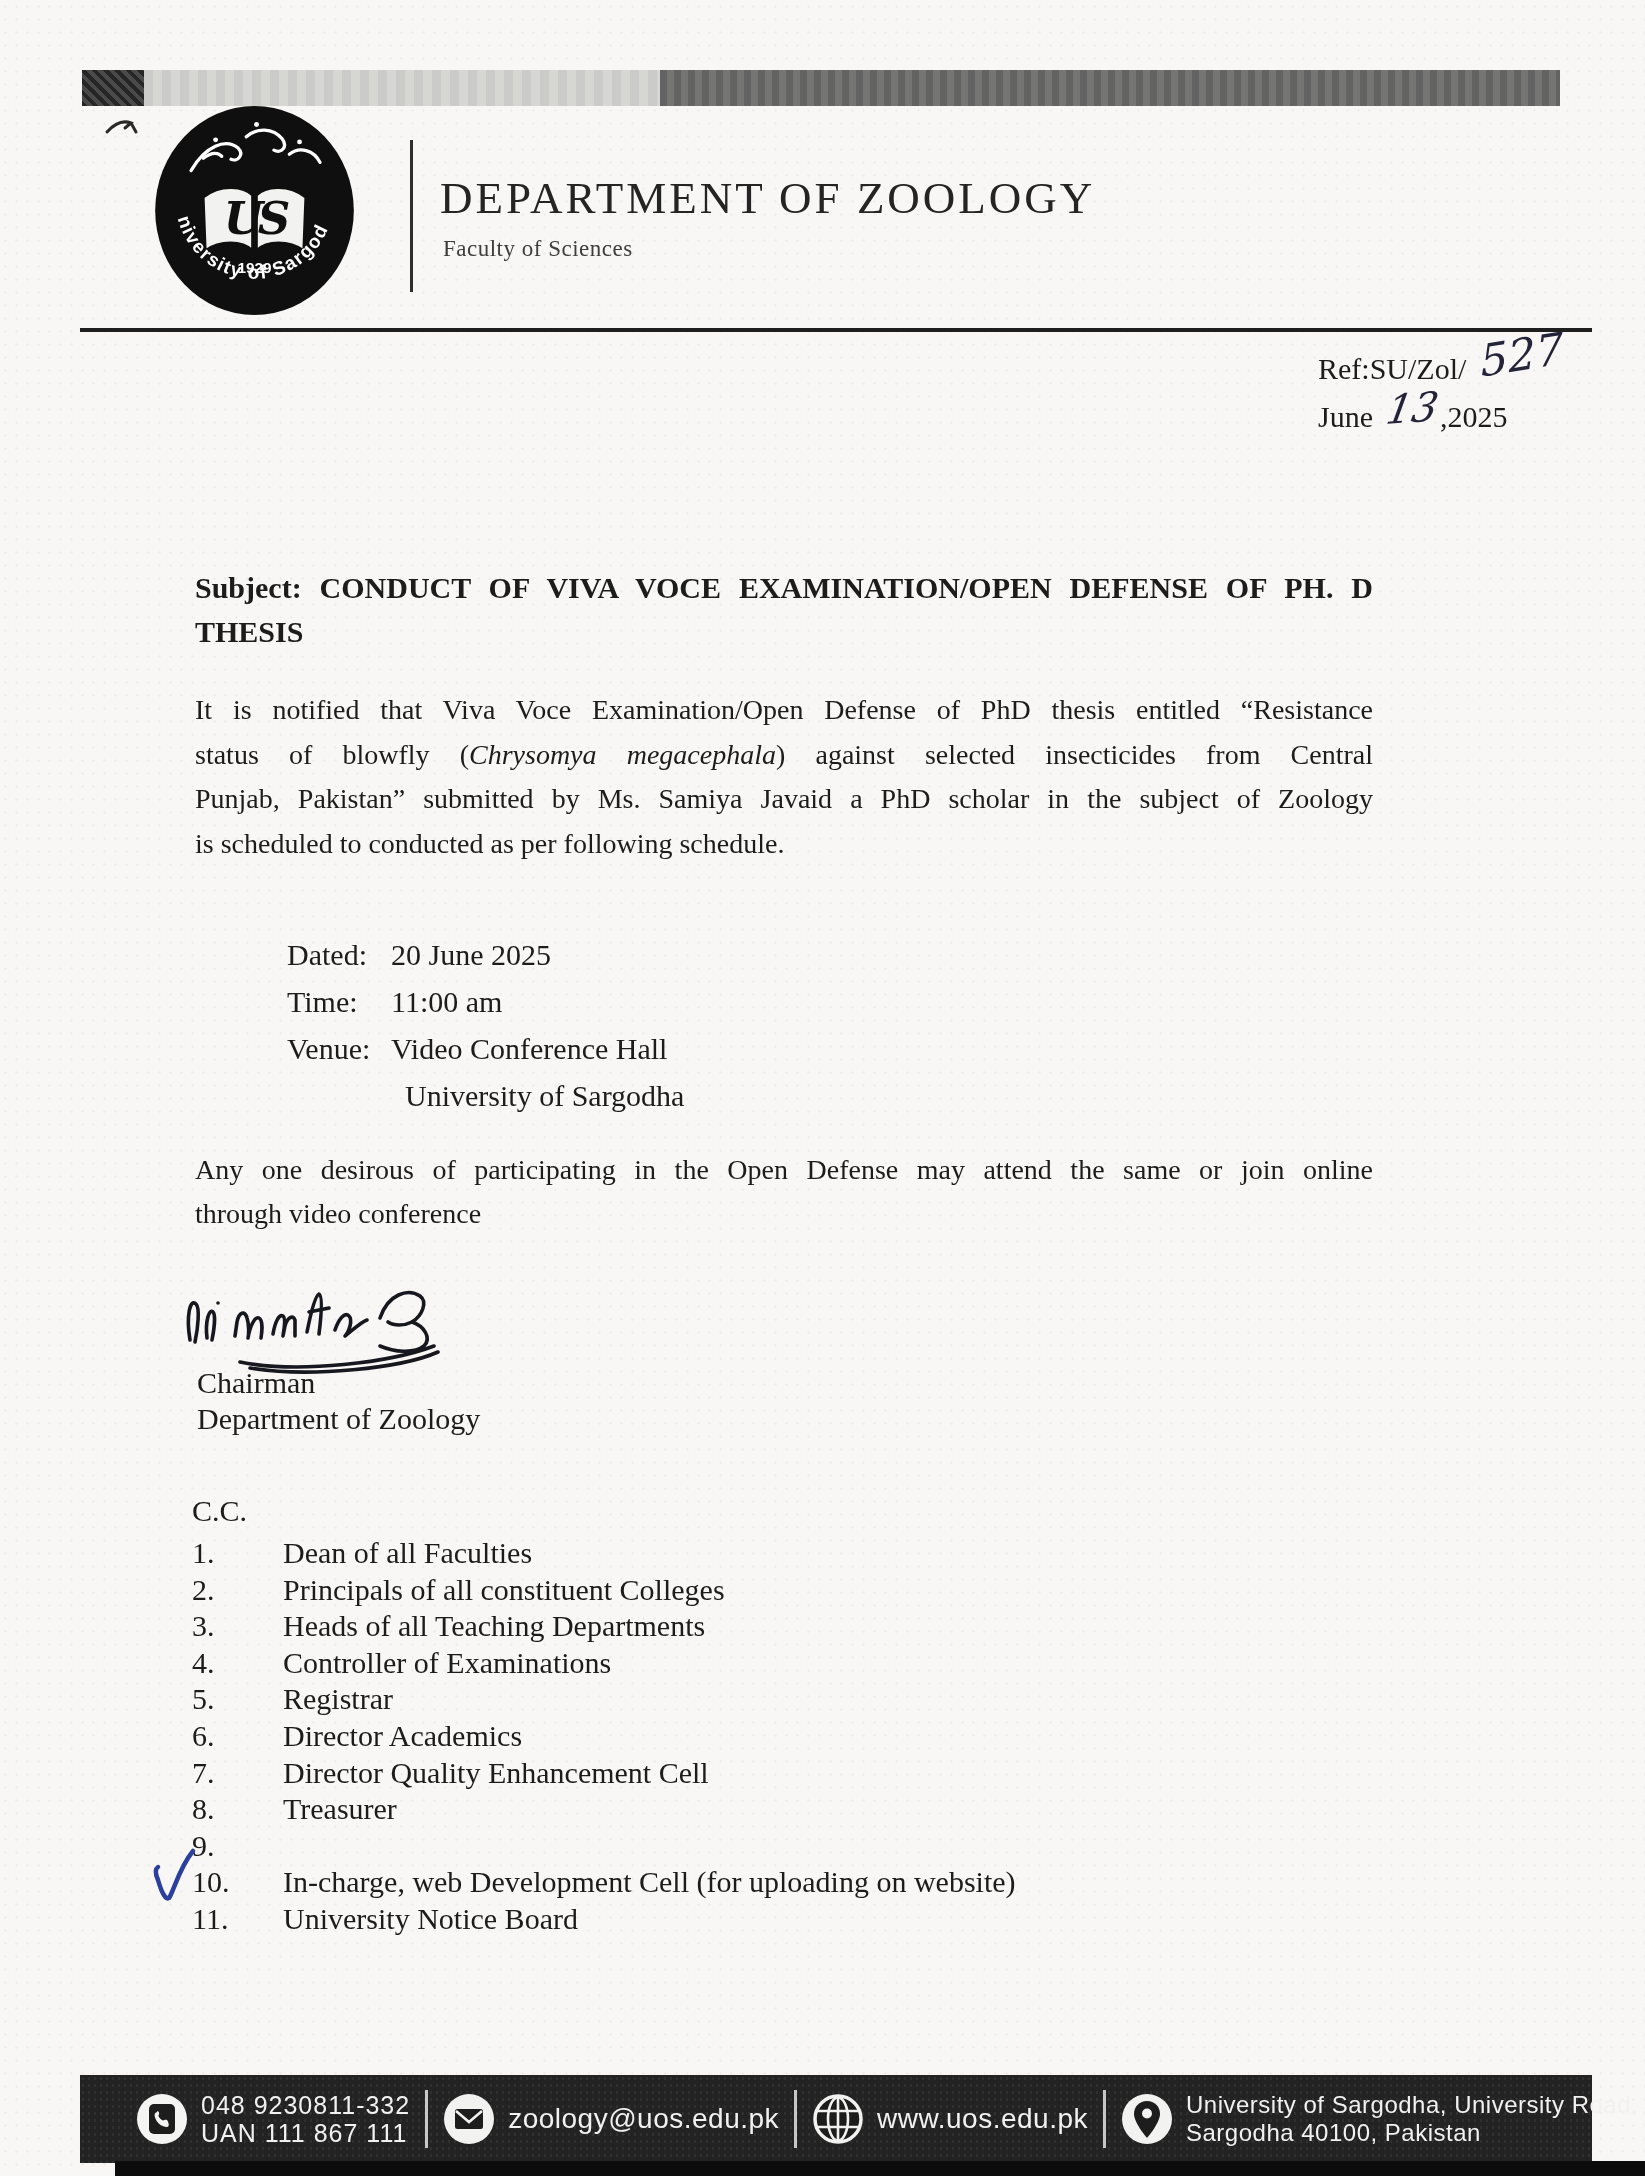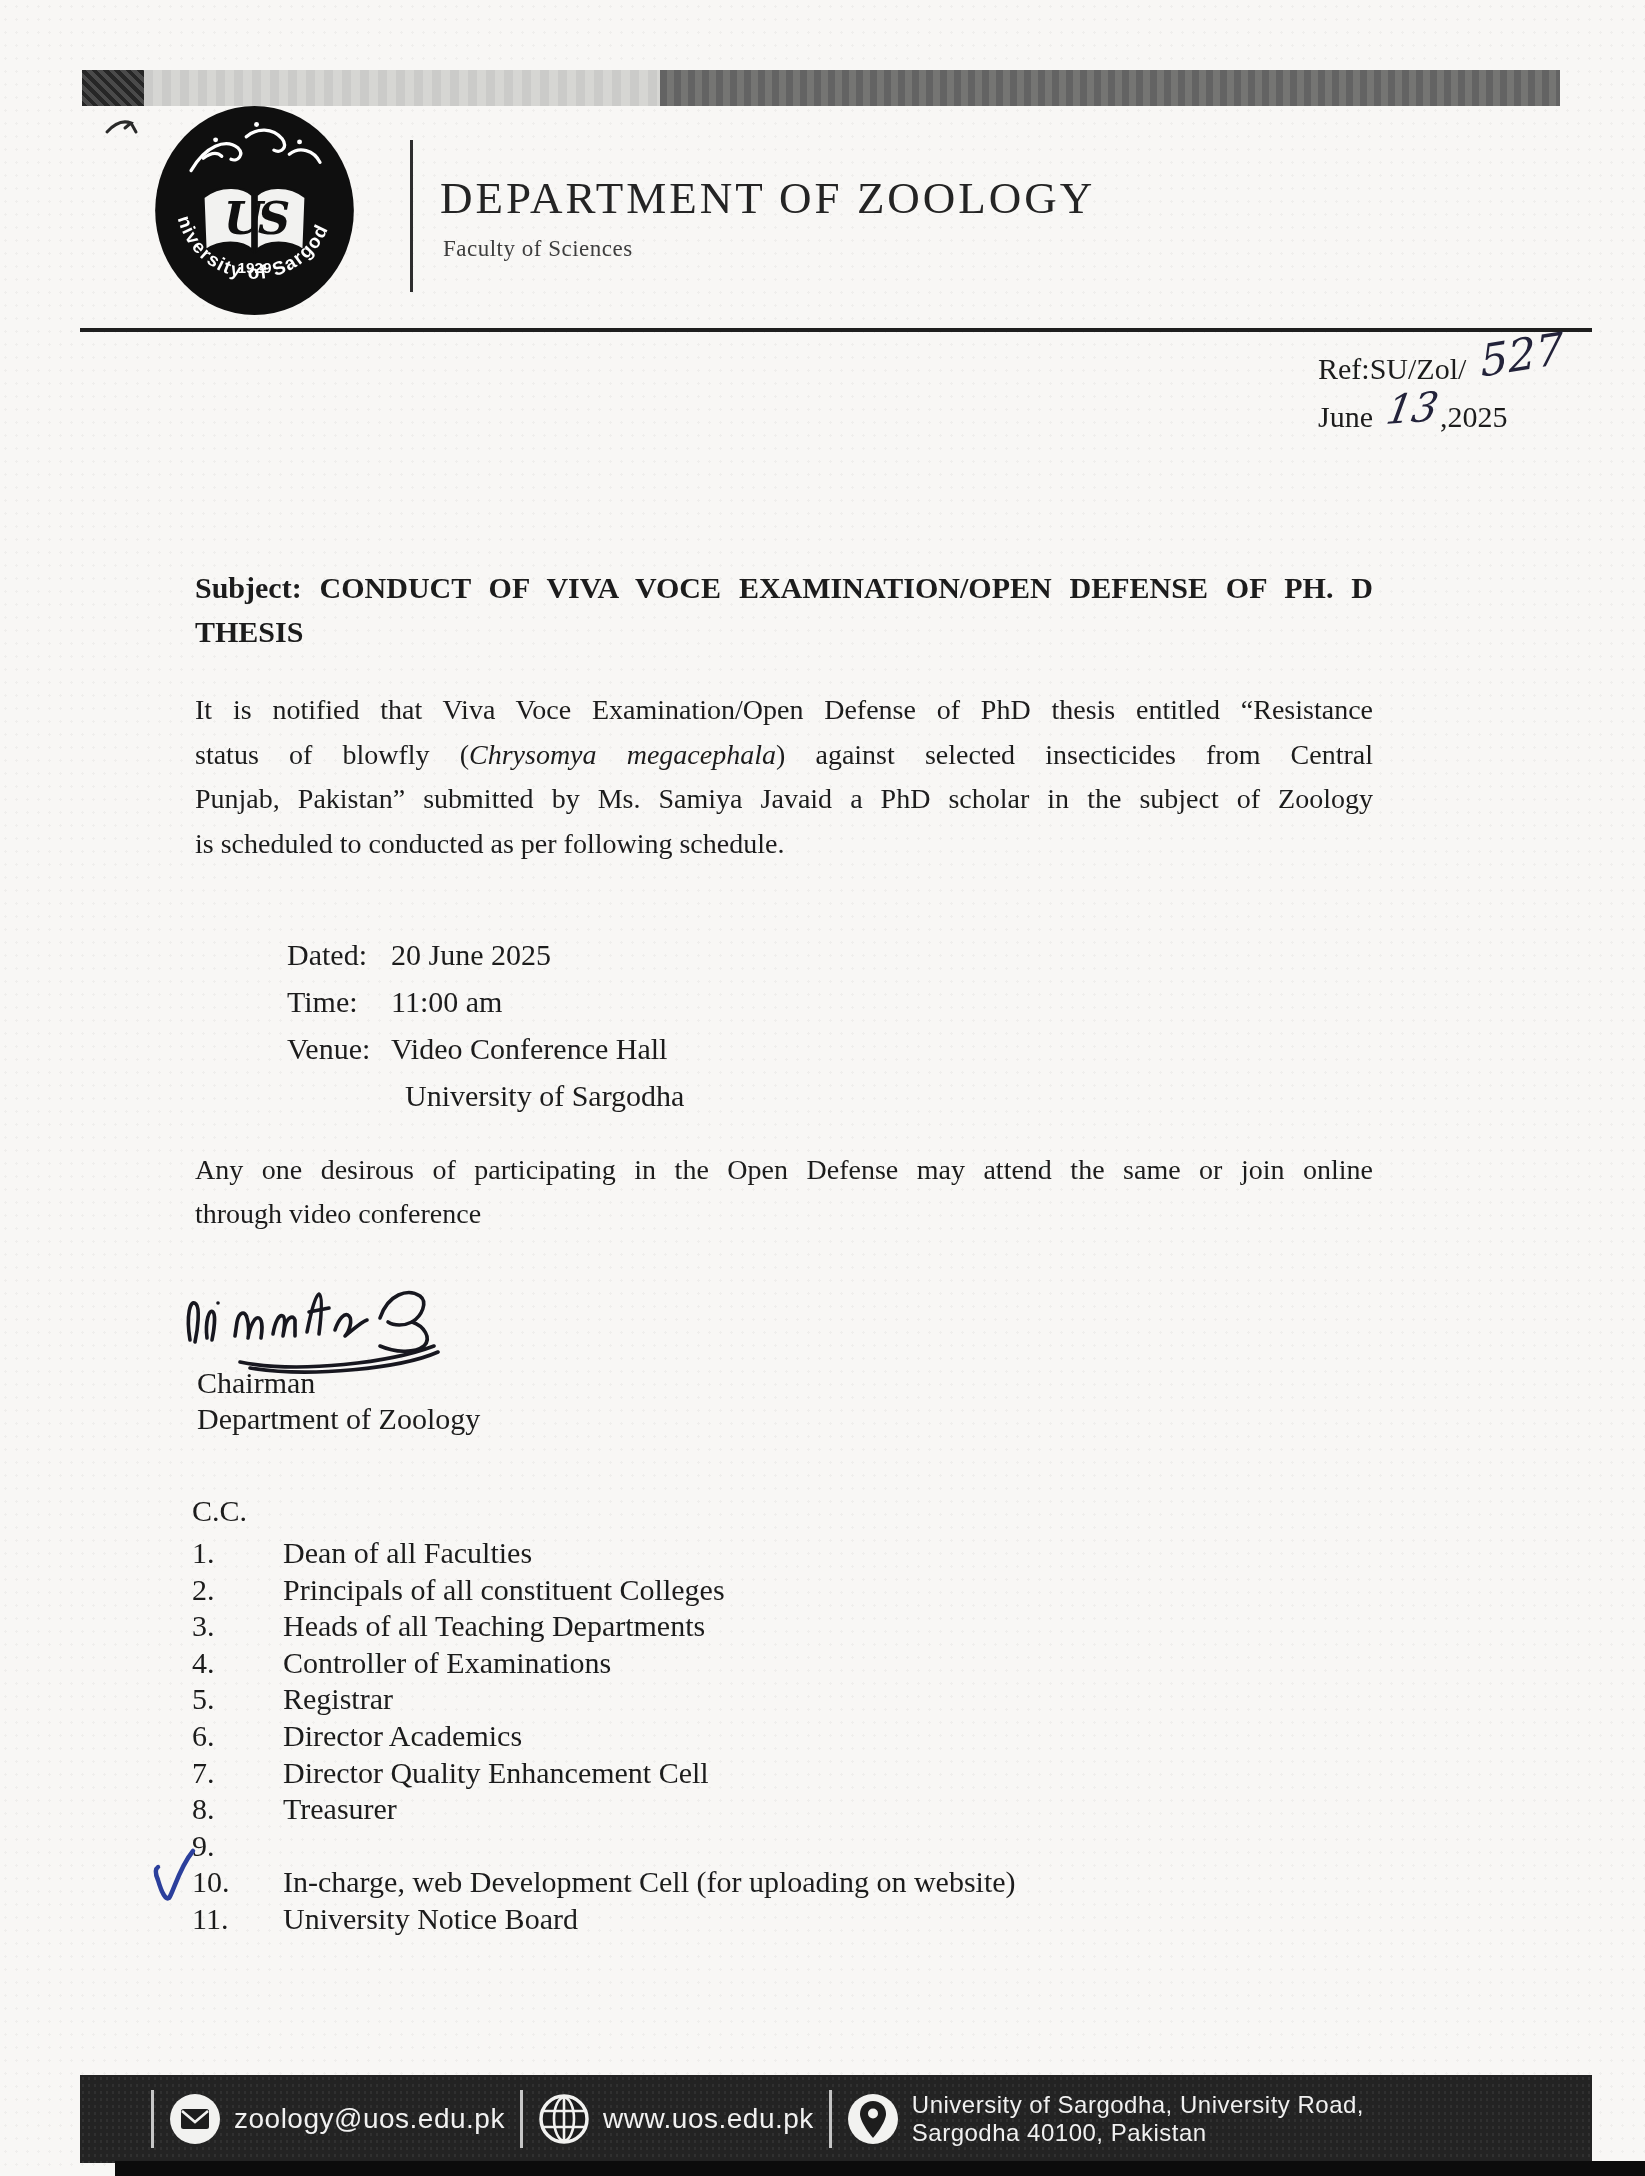--- a/index.html
+++ b/index.html
@@ -240,20 +240,31 @@
         <span class="cc-text">University Notice Board</span>
       </div>
     </div>
 
   <svg class="check-svg" width="48" height="62" viewBox="0 0 48 62">
     <path d="M8,34 C5,27 5,23 8,21 M8,34 C12,48 16,54 19,52 C23,47 29,22 43,5" stroke="#2b3f9c" stroke-width="4.5" fill="none" stroke-linecap="round"></path>
   </svg>
 
   <div class="footer-bar">
     <div class="footer-content">
+      <div class="f-item">
+        <svg width="52" height="52" viewBox="0 0 52 52">
+          <circle cx="26" cy="26" r="25" fill="#f4f4f2"></circle>
+          <rect x="13" y="11" width="26" height="30" rx="5" fill="#1d1d1d"></rect>
+          <path d="M21,19 c-2.2,0.6 -3,2.6 -2,5.4 c1.6,4.6 4.6,7.6 9,9.2 c2.9,1 5,0 4.8,-2.2 l-0.8,-2.8 c-0.5,-1.6 -2,-2.2 -3.5,-1.6 l-1.5,0.6 c-2,-1 -3.6,-2.6 -4.6,-4.6 l0.6,-1.6 c0.6,-1.5 -0.1,-3 -1.6,-3.4 Z" fill="#f4f4f2"></path>
+        </svg>
+        <div class="phone-text">
+          <div>048 9230811-332</div>
+          <div>UAN 111 867 111</div>
+        </div>
+      </div>
       <div class="f-div"></div>
       <div class="f-item">
         <svg width="52" height="52" viewBox="0 0 52 52">
           <circle cx="26" cy="26" r="25" fill="#f2f2f0"></circle>
           <rect x="12" y="16" width="28" height="20" rx="2.5" fill="#1d1d1d"></rect>
           <path d="M13,18 L26,29 L39,18" stroke="#f2f2f0" stroke-width="2.6" fill="none"></path>
         </svg>
         <div class="one-line">zoology@uos.edu.pk</div>
       </div>
       <div class="f-div"></div>

